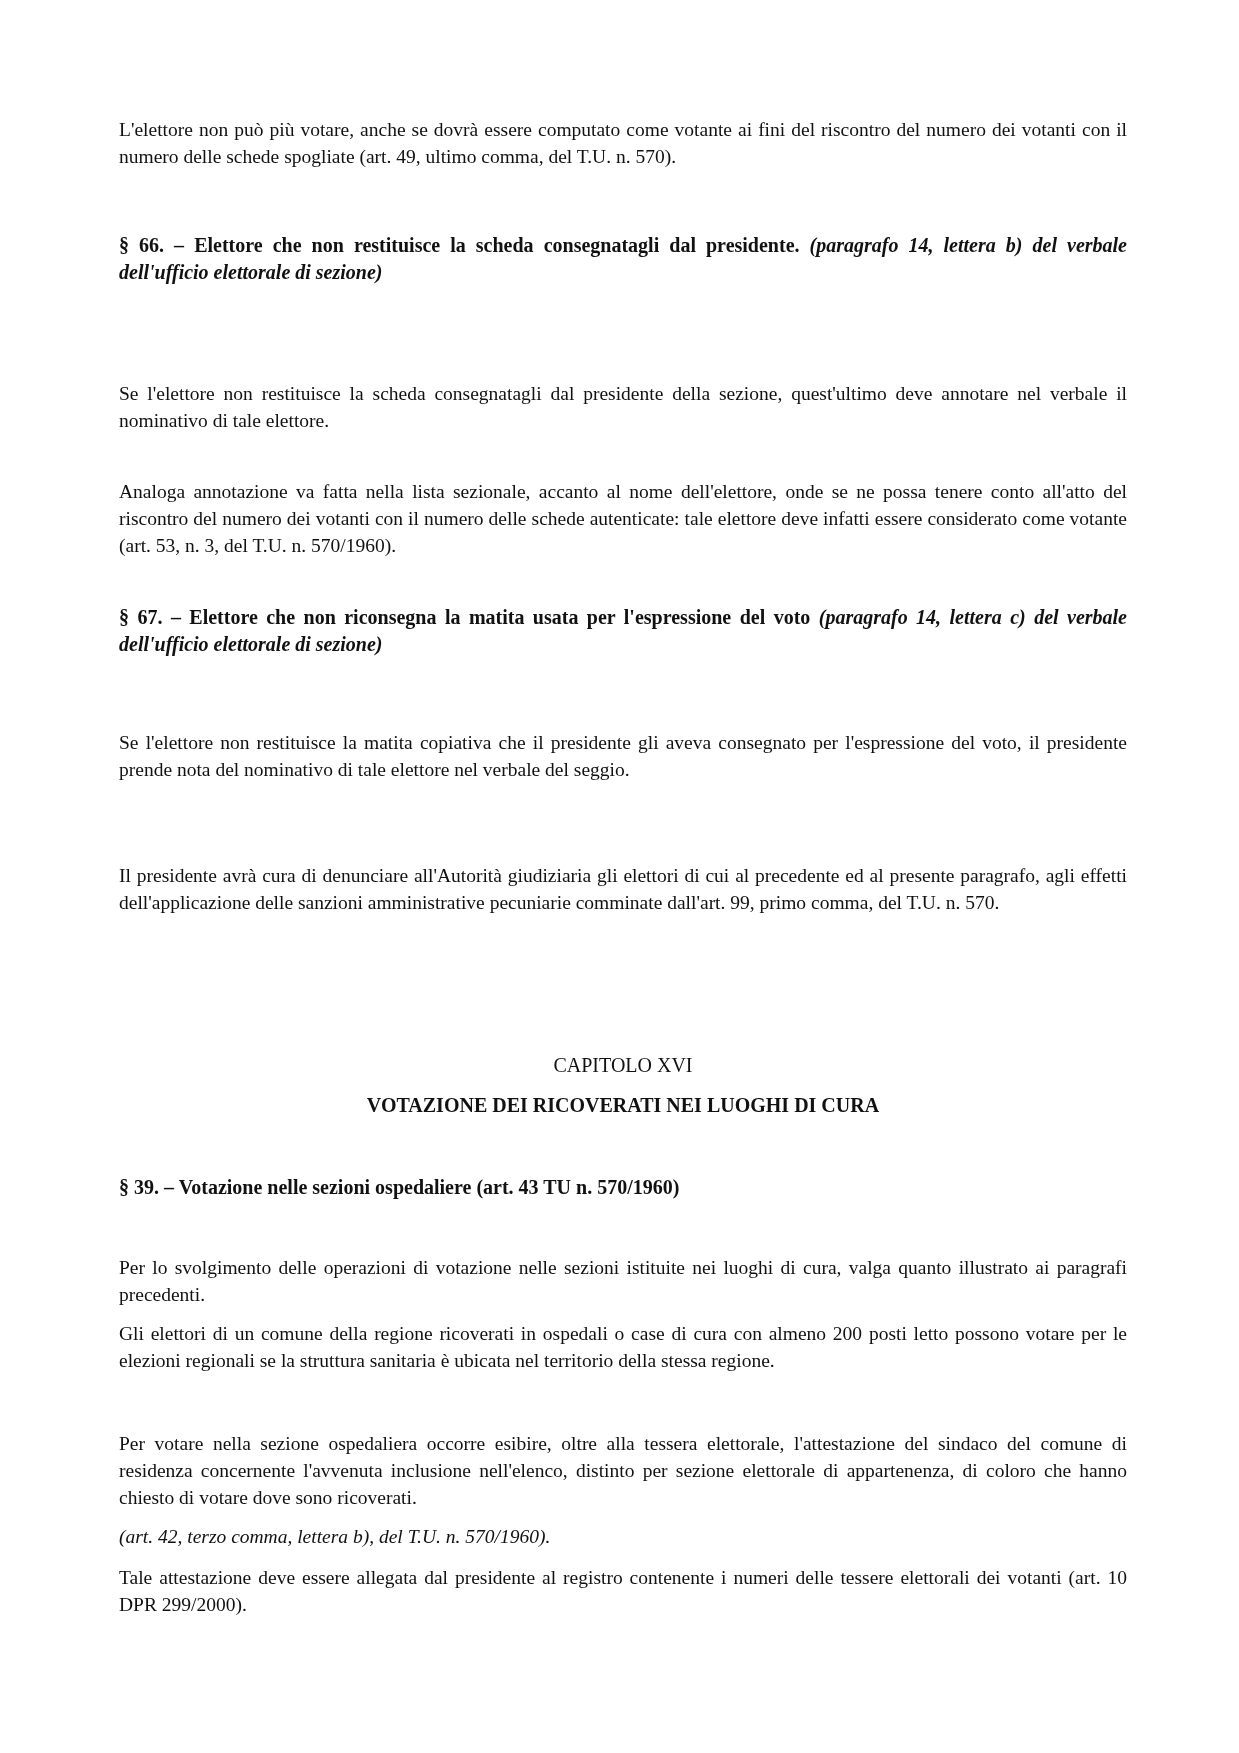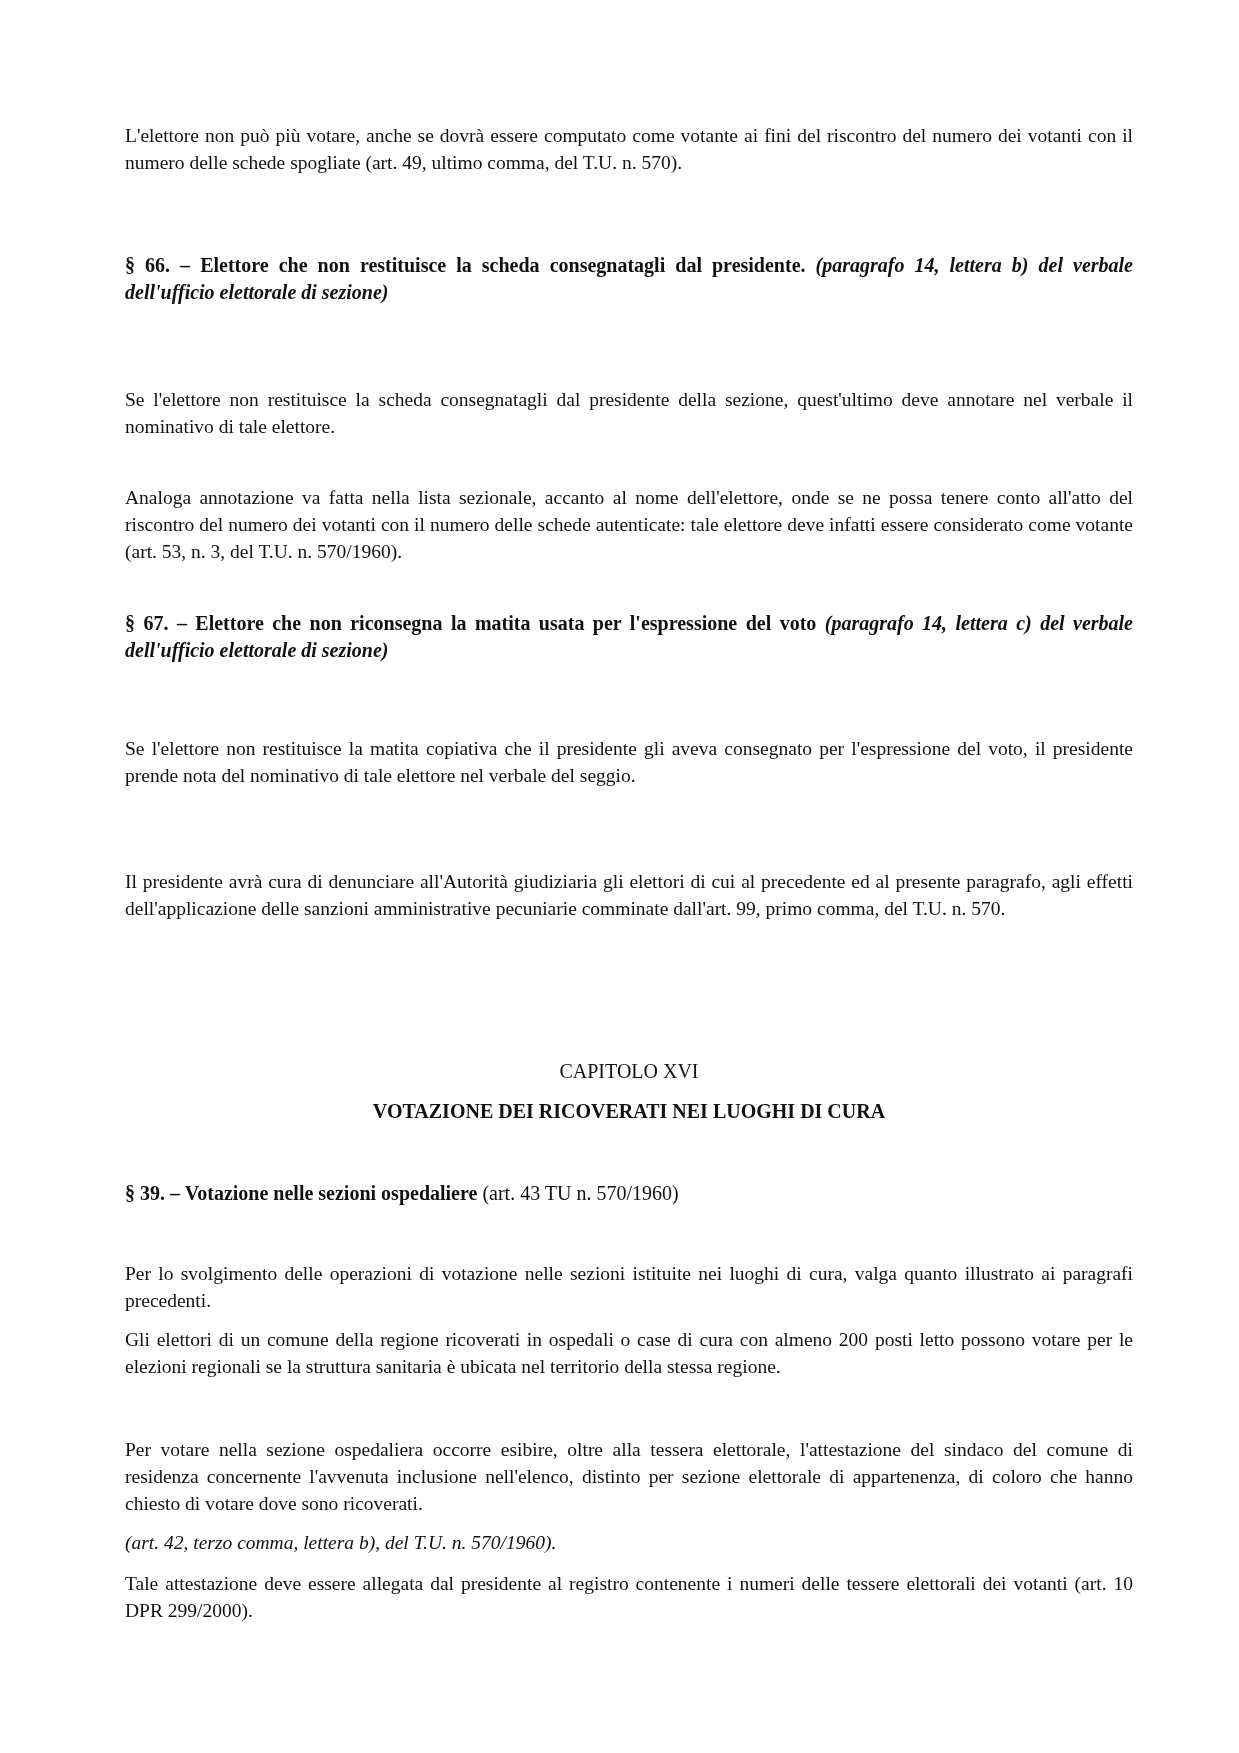--- a/index.html
+++ b/index.html
@@ -7,38 +7,38 @@
       width: 1239px;
       height: 1753px;
       position: relative;
       font-family: "Liberation Serif", "DejaVu Serif", serif;
       color: #111111;
       font-size: 19.5px;
       line-height: 27px;
       overflow: hidden;
     }
     .page { position: absolute; left: 0; top: 0; width: 1239px; height: 1753px; }
-    .blk { position: absolute; left: 119px; width: 1008px; margin: 6px; }
+    .blk { position: absolute; left: 119px; width: 1008px; margin: 0; }
     .just { text-align: justify; text-align-last: left; }
     .heading { font-weight: bold; font-size: 20px; }
     .heading .it { font-style: italic; }
     .center { text-align: center; left: 119px; width: 1008px; }
     .chap { font-size: 20px; font-weight: normal; }
     .chap-title { font-size: 20px; font-weight: bold; }
     .italic { font-style: italic; }
-    .ref-normal { font-weight: normal; }
+    .ref-normal { font-weight: bold; }
   </style>
 </head>
 <body>
 
 <div class="page">
 
   <p class="blk just" style="top:116px;">L'elettore non può più votare, anche se dovrà essere computato come votante  ai fini del riscontro del numero dei votanti con il numero delle schede spogliate (art. 49, ultimo comma, del T.U. n. 570).</p>
 
-  <p class="blk just heading" style="top:246px;"><span>§ 66. – Elettore che non restituisce la scheda consegnatagli dal presidente.</span><span class="it"> (paragrafo 14, lettera b) del verbale dell'ufficio elettorale di sezione)</span></p>
+  <p class="blk just heading" style="top:232px;"><span>§ 66. – Elettore che non restituisce la scheda consegnatagli dal presidente.</span><span class="it"> (paragrafo 14, lettera b) del verbale dell'ufficio elettorale di sezione)</span></p>
 
   <p class="blk just" style="top:380px;">Se l'elettore non restituisce la scheda consegnatagli dal presidente della sezione, quest'ultimo deve annotare nel verbale il nominativo di tale elettore.</p>
   <p class="blk just" style="top:478px;">Analoga annotazione va fatta nella lista sezionale, accanto al nome dell'elettore, onde se ne possa tenere conto all'atto del riscontro del numero dei votanti con il numero delle schede autenticate: tale elettore deve infatti essere considerato come votante (art. 53, n. 3, del T.U. n. 570/1960).</p>
 
   <p class="blk just heading" style="top:604px;"><span>§ 67. – Elettore che non riconsegna la matita usata per l'espressione del voto</span><span class="it"> (paragrafo 14, lettera c) del verbale dell'ufficio elettorale di sezione)</span></p>
 
   <p class="blk just" style="top:729px;">Se l'elettore non restituisce la matita copiativa che il presidente gli aveva consegnato per l'espressione del voto, il presidente prende nota del nominativo di tale elettore nel verbale del seggio.</p>
   <p class="blk just" style="top:862px;">Il presidente avrà cura di denunciare all'Autorità giudiziaria gli elettori di cui al precedente ed al presente paragrafo, agli effetti dell'applicazione delle sanzioni amministrative pecuniarie comminate dall'art. 99, primo comma, del T.U. n. 570.</p>
 
   <p class="blk center chap-title" style="top:1092px;">VOTAZIONE DEI RICOVERATI NEI LUOGHI DI CURA</p>

